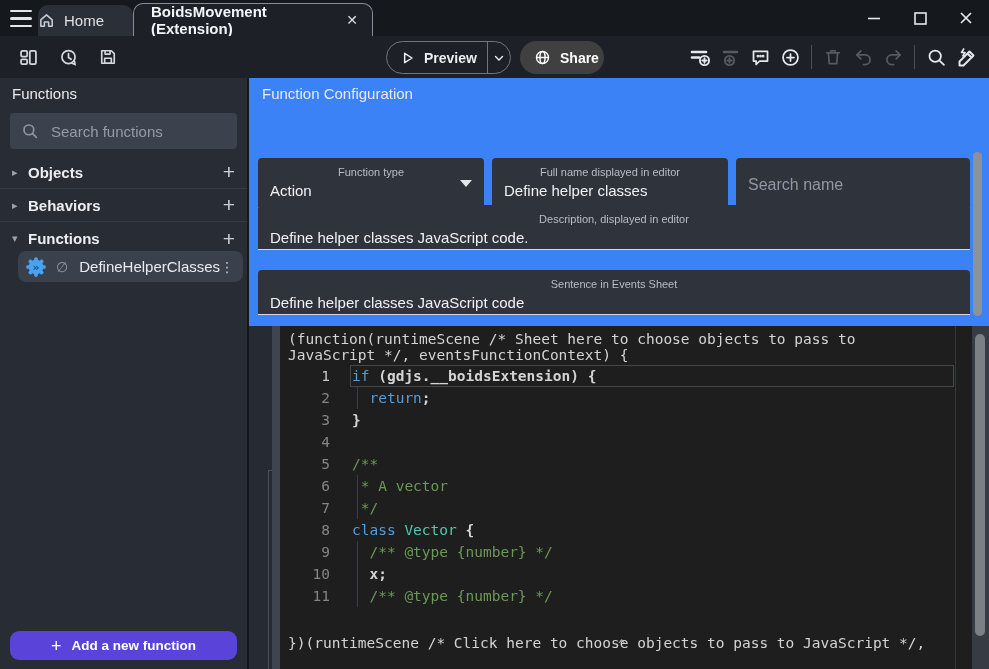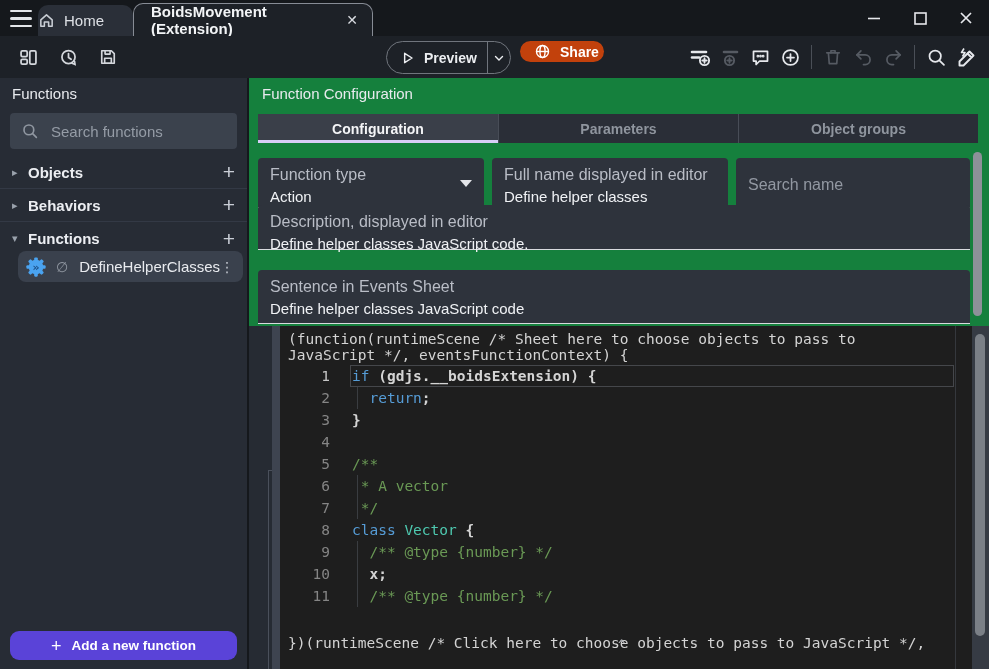--- a/index.html
+++ b/index.html
@@ -21,31 +21,31 @@
 
   
   .toolbar { position:absolute; top:36px; left:0; right:0; height:42px; background:#1d2127; }
   .tb-left { position:absolute; left:13px; top:0; height:42px; display:flex; align-items:center; gap:10px; color:#d4d7dc; }
   .tb-icon { width:30px; height:30px; display:flex; align-items:center; justify-content:center; cursor:pointer; }
   .btn-preview { position:absolute; left:386px; top:5px; height:33px; width:125px; border:1px solid #70757d; border-radius:17px; display:flex; align-items:center; background:transparent; color:#eceef1; cursor:pointer; }
   .btn-preview .main { display:flex; align-items:center; gap:8px; padding:0 10px 0 13px; height:100%; }
   .btn-preview .lbl { font-size:14px; font-weight:bold; }
   .btn-preview .sep { width:1px; height:100%; background:#70757d; }
   .btn-preview .arrow { width:32px; display:flex; align-items:center; justify-content:center; height:100%; }
-  .btn-share { position:absolute; left:520px; top:5px; height:21px; width:84px; background:#c2410c; border:none; border-radius:17px; display:flex; align-items:center; gap:9px; padding-left:14px; color:#fff; cursor:pointer; }
+  .btn-share { position:absolute; left:520px; top:5px; height:33px; width:84px; background:#404040; border:none; border-radius:17px; display:flex; align-items:center; gap:9px; padding-left:14px; color:#fff; cursor:pointer; }
   .btn-share .lbl { font-size:14px; font-weight:bold; color:#fff; }
   .tb-right { position:absolute; right:8px; top:0; height:42px; display:flex; align-items:center; }
   .tb-right .tb-icon { color:#e6e8ec; }
   .tb-right .tb-icon.dim { color:#565b63; }
   .tb-sep { width:1px; height:24px; background:#4a4f57; margin:0 6px; }
 
   
   .sidebar { position:absolute; left:0; top:78px; width:247px; bottom:0; background:#272c35; }
   .vdivider { position:absolute; left:247px; top:78px; width:2px; bottom:0; background:#15181c; }
-  .mainpanel { position:absolute; left:249px; top:78px; right:0; bottom:0; background:#15803d;padding-left:16px; }
+  .mainpanel { position:absolute; left:249px; top:78px; right:0; bottom:0; background:#3b82f6;padding-left:16px; }
 
   .panel-title { position:absolute; top:7px; font-size:15px; color:#e8eaee; }
 
   
   .search-box { position:absolute; left:10px; top:35px; width:227px; height:36px; background:#3b424d; border-radius:4px; display:flex; align-items:center; padding-left:11px; gap:12px; color:#959ca6; }
   .search-box input { background:transparent; border:none; outline:none; color:#dfe2e7; font-size:15px; width:160px; font-family:"Liberation Sans",sans-serif; }
   .search-box input::placeholder { color:#959ca6; }
   .tree { position:absolute; left:0; top:78px; width:247px; }
   .tree-row { height:33px; display:flex; align-items:center; padding:0 12px; cursor:pointer; }
   .tree-row.bordered { border-bottom:1px solid #333945; }
@@ -62,21 +62,21 @@
   .btn-add-func .lbl { font-size:13.5px; font-weight:bold; }
 
   
   .config-tabs { position:absolute; left:9px; top:36px; width:720px; height:29px; display:flex; background:#2a2e37; }
   .ctab { width:240px; display:flex; align-items:center; justify-content:center; font-size:14px; font-weight:bold; color:#8f959e; position:relative; cursor:pointer; }
   .ctab + .ctab { border-left:1px solid #484d57; }
   .ctab.active { background:#3a3f49; color:#f4f5f7; }
   .ctab.active::after { content:''; position:absolute; left:0; right:0; bottom:0; height:3px; background:#d8cef7; }
 
   .field { position:absolute; background:#2e333c; border-radius:4px 4px 0 0; padding:8px 12px 0 12px; }
-  .field .flabel { font-size:16px; color:#b9bdc6; }
+  .field .flabel { font-size:11px; color:#b9bdc6;text-align:center; }
   .field .fvalue { font-size:15px; color:#f0f2f5; margin-top:4px; white-space:nowrap; overflow:hidden; }
   .field.underlined { border-bottom:1.5px solid #d8dade; }
   .field.empty { border-bottom:1px solid #6a6f78; }
   .field .placeholder { font-size:16px; color:#9298a2; margin-top:10px; }
   .select-arrow { position:absolute; right:12px; top:22px; width:0; height:0; border-left:6px solid transparent; border-right:6px solid transparent; border-top:7px solid #e4e6ea; }
   .cfg-scrollbar { position:absolute; left:724px; top:74px; width:9px; height:164px; background:#8d9199; border-radius:5px; cursor:pointer; }
 
   
   .code-section { position:absolute; left:0; top:248px; right:0; bottom:0; background:#262b33; }
   .evt-margin-line-v { position:absolute; left:19px; top:144px; bottom:0; width:1px; background:#4a505b; }
@@ -319,45 +319,40 @@
       <span class="plus">+</span>
       <span class="lbl">Add a new function</span>
     </button>
   </div>
 
   <div class="vdivider"></div>
 
   <div class="mainpanel">
     <div class="panel-title" style="left:13px;">Function Configuration</div>
 
-    <div class="config-tabs">
-        <div class="ctab active">Configuration</div>
-        <div class="ctab">Parameters</div>
-        <div class="ctab">Object groups</div>
-      </div>
 
     <div class="field underlined" style="left:9px; top:80px; width:226px; height:50px;">
       <div class="flabel">Function type</div>
       <div class="fvalue">Action</div>
       <div class="select-arrow"></div>
     </div>
     <div class="field underlined" style="left:243px; top:80px; width:236px; height:50px;">
       <div class="flabel">Full name displayed in editor</div>
       <div class="fvalue">Define helper classes</div>
     </div>
     <div class="field empty" style="left:487px; top:80px; width:234px; height:50px;">
       <div class="placeholder">Search name</div>
     </div>
 
     <div class="field underlined" style="left:9px; top:127px; width:712px; height:45px;">
       <div class="flabel">Description, displayed in editor</div>
       <div class="fvalue">Define helper classes JavaScript code.</div>
     </div>
 
-    <div class="field underlined" style="left:9px; top:192px; width:712px; height:54px;">
+    <div class="field underlined" style="left:9px; top:192px; width:712px; height:45px;">
       <div class="flabel">Sentence in Events Sheet</div>
       <div class="fvalue">Define helper classes JavaScript code</div>
     </div>
 
     <div class="cfg-scrollbar"></div>
 
     <div class="code-section">
       <div class="evt-margin-line-v"></div>
       <div class="evt-margin-line-h"></div>
       <div class="drag-strip"></div>

